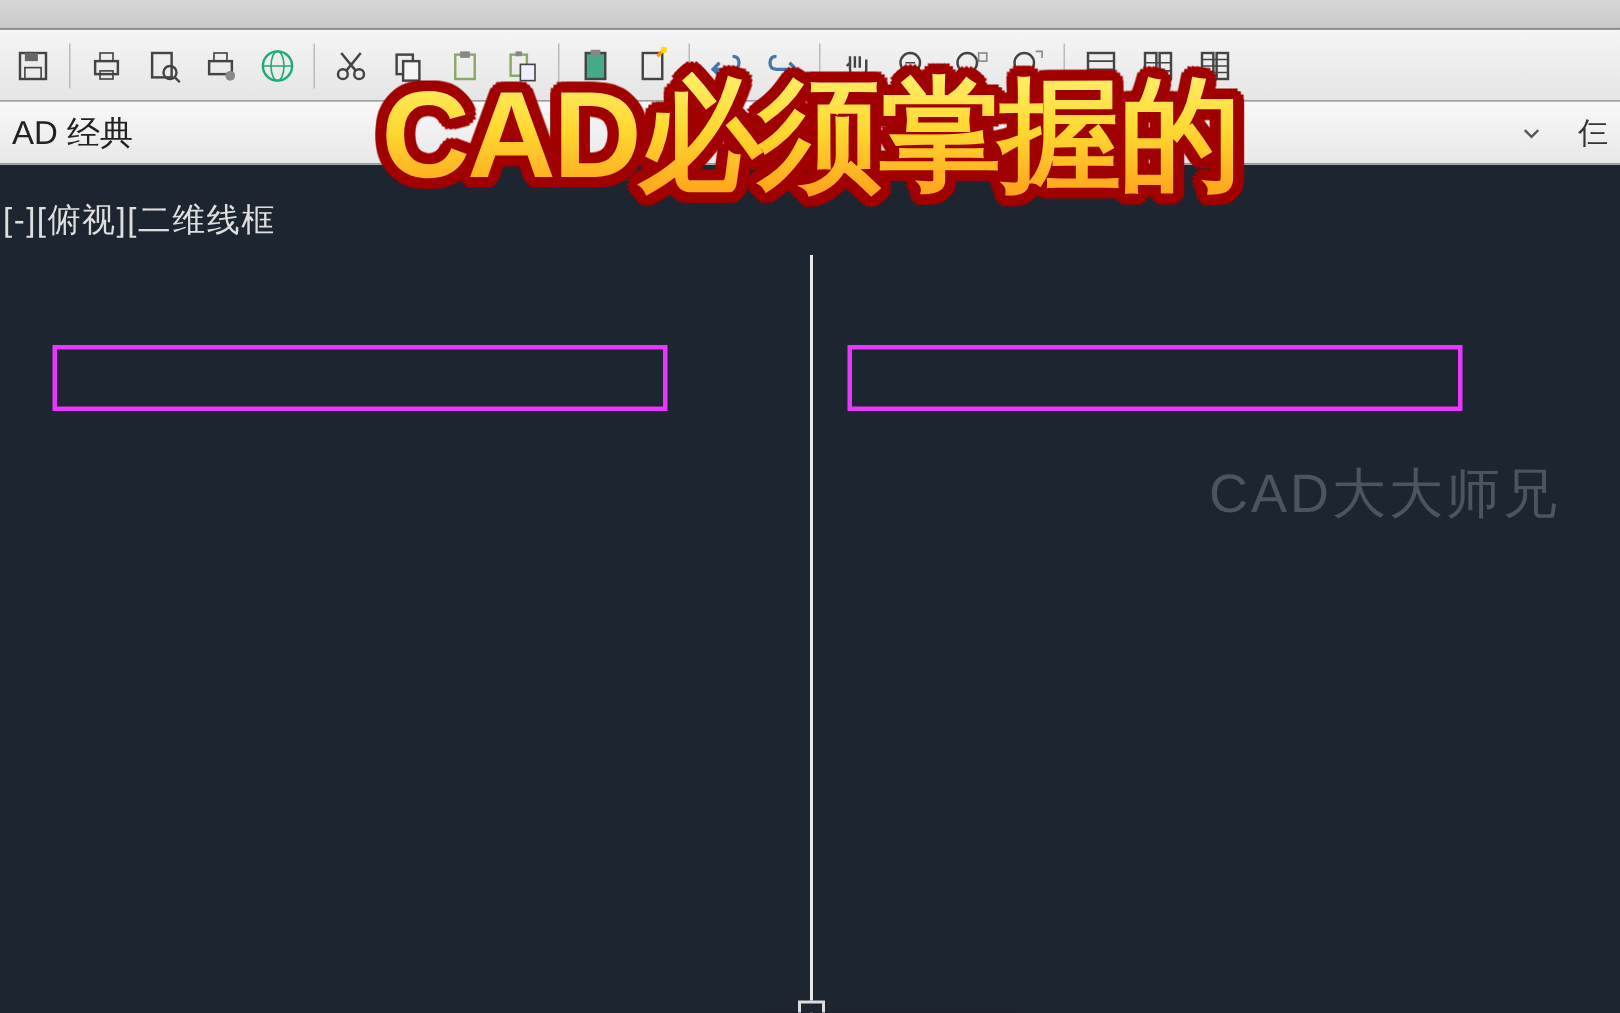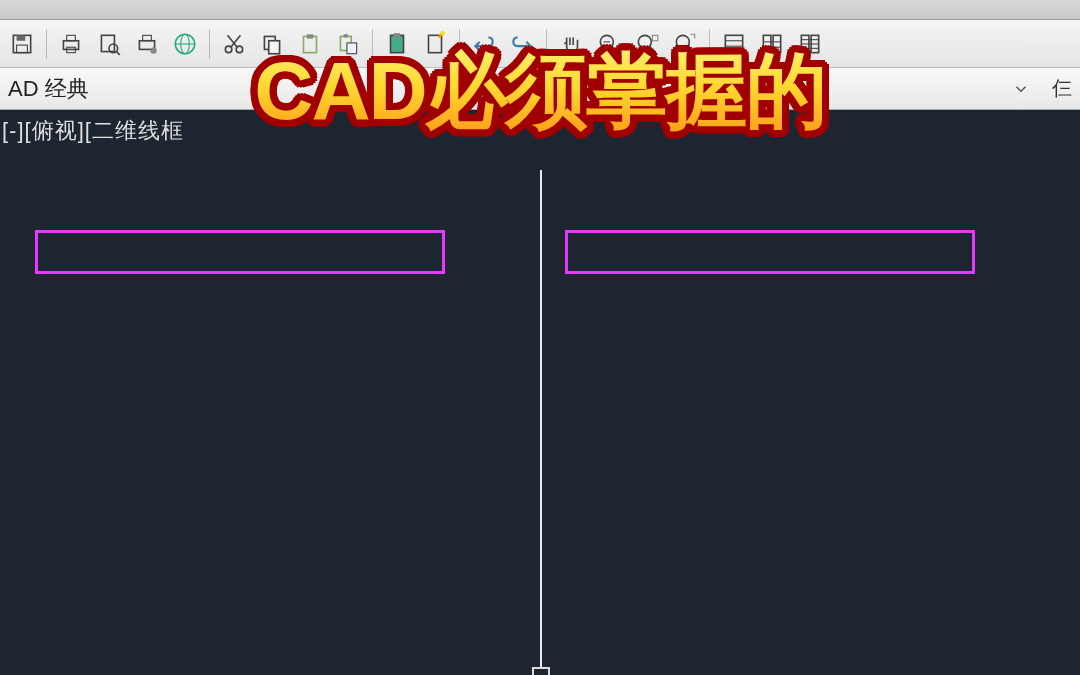--- a/index.html
+++ b/index.html
@@ -70,21 +70,21 @@
       margin-right: 8px;
     }
     .canvas-area {
       position: relative;
       width: 100%;
       height: 565px;
       background: #1c2530;
     }
     .viewport-label {
       position: absolute;
-      top: 6px;
+      top: 22px;
       left: 2px;
       color: #dedede;
       font-size: 22px;
       letter-spacing: 1px;
       text-align: center;
     }
     .title-overlay {
       position: absolute;
       top: -62px;
       left: 50%;
@@ -320,13 +320,14 @@
 
   <div class="title-overlay">
     <div class="title-line">CAD必须掌握的</div>
   </div>
 
   <div class="rect rect1"></div>
   <div class="rect rect2"></div>
   <div class="vline"></div>
   <div class="vline-marker"></div>
 
+  <div class="watermark">CAD大大师兄</div>
 </div>
 
 </body></html>

